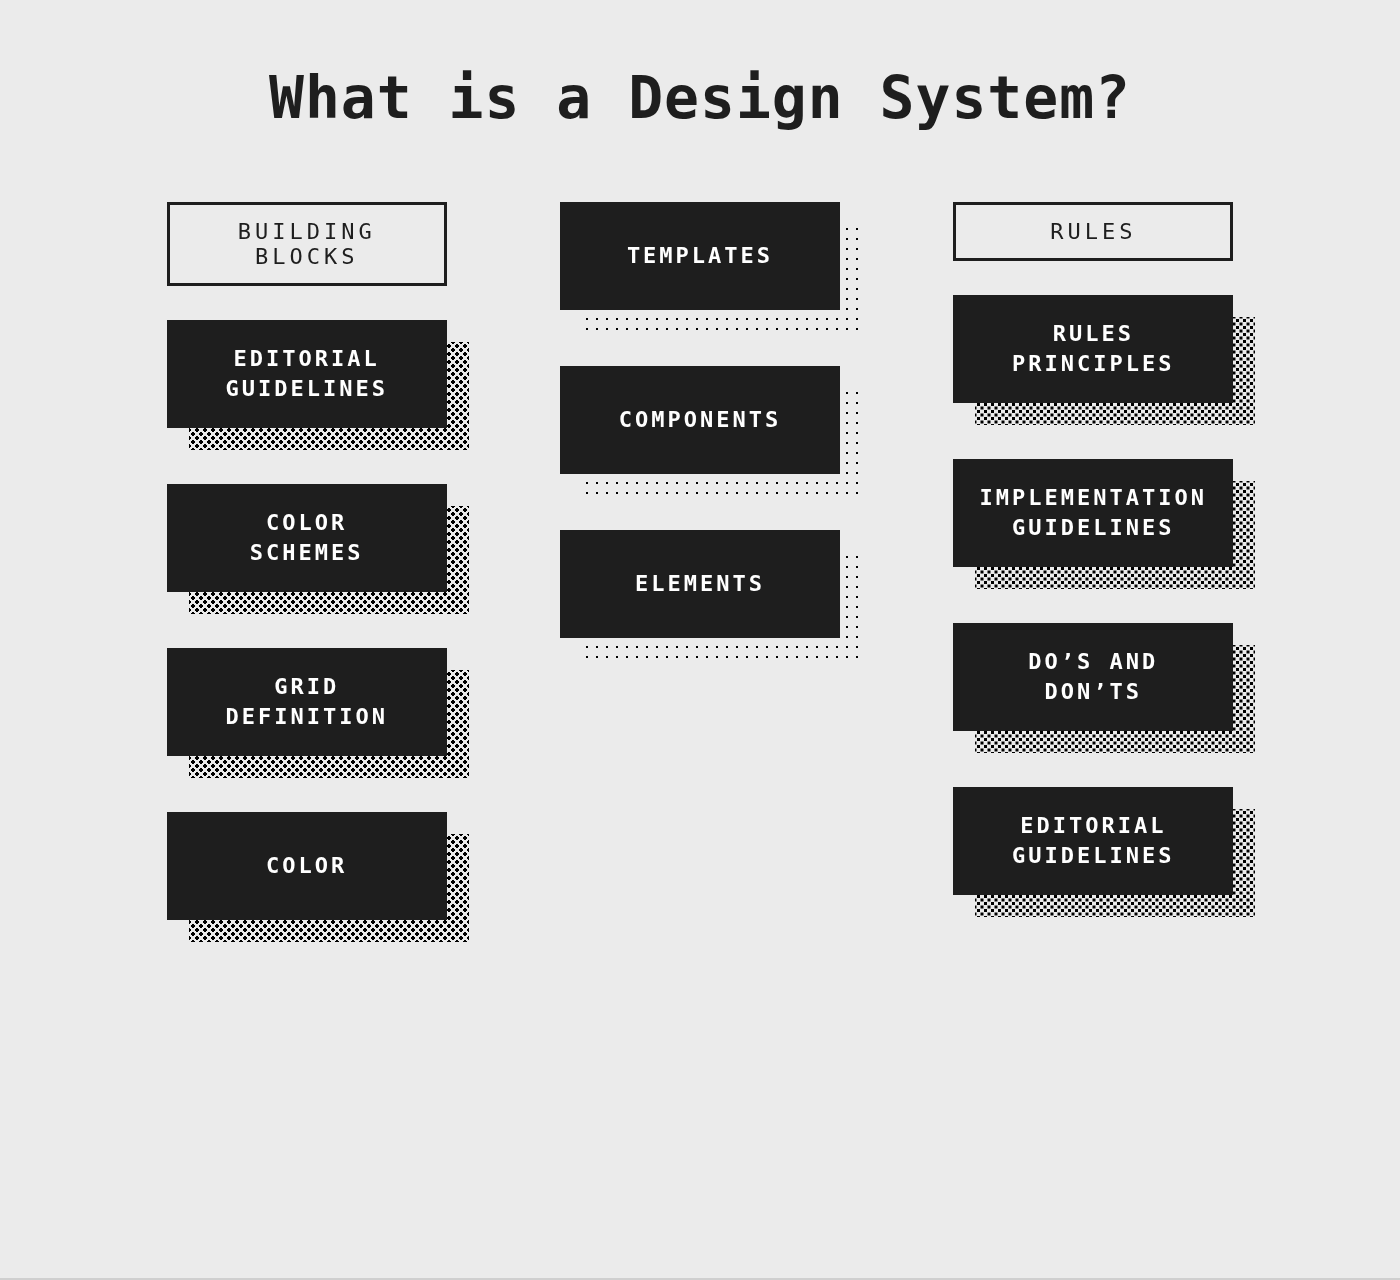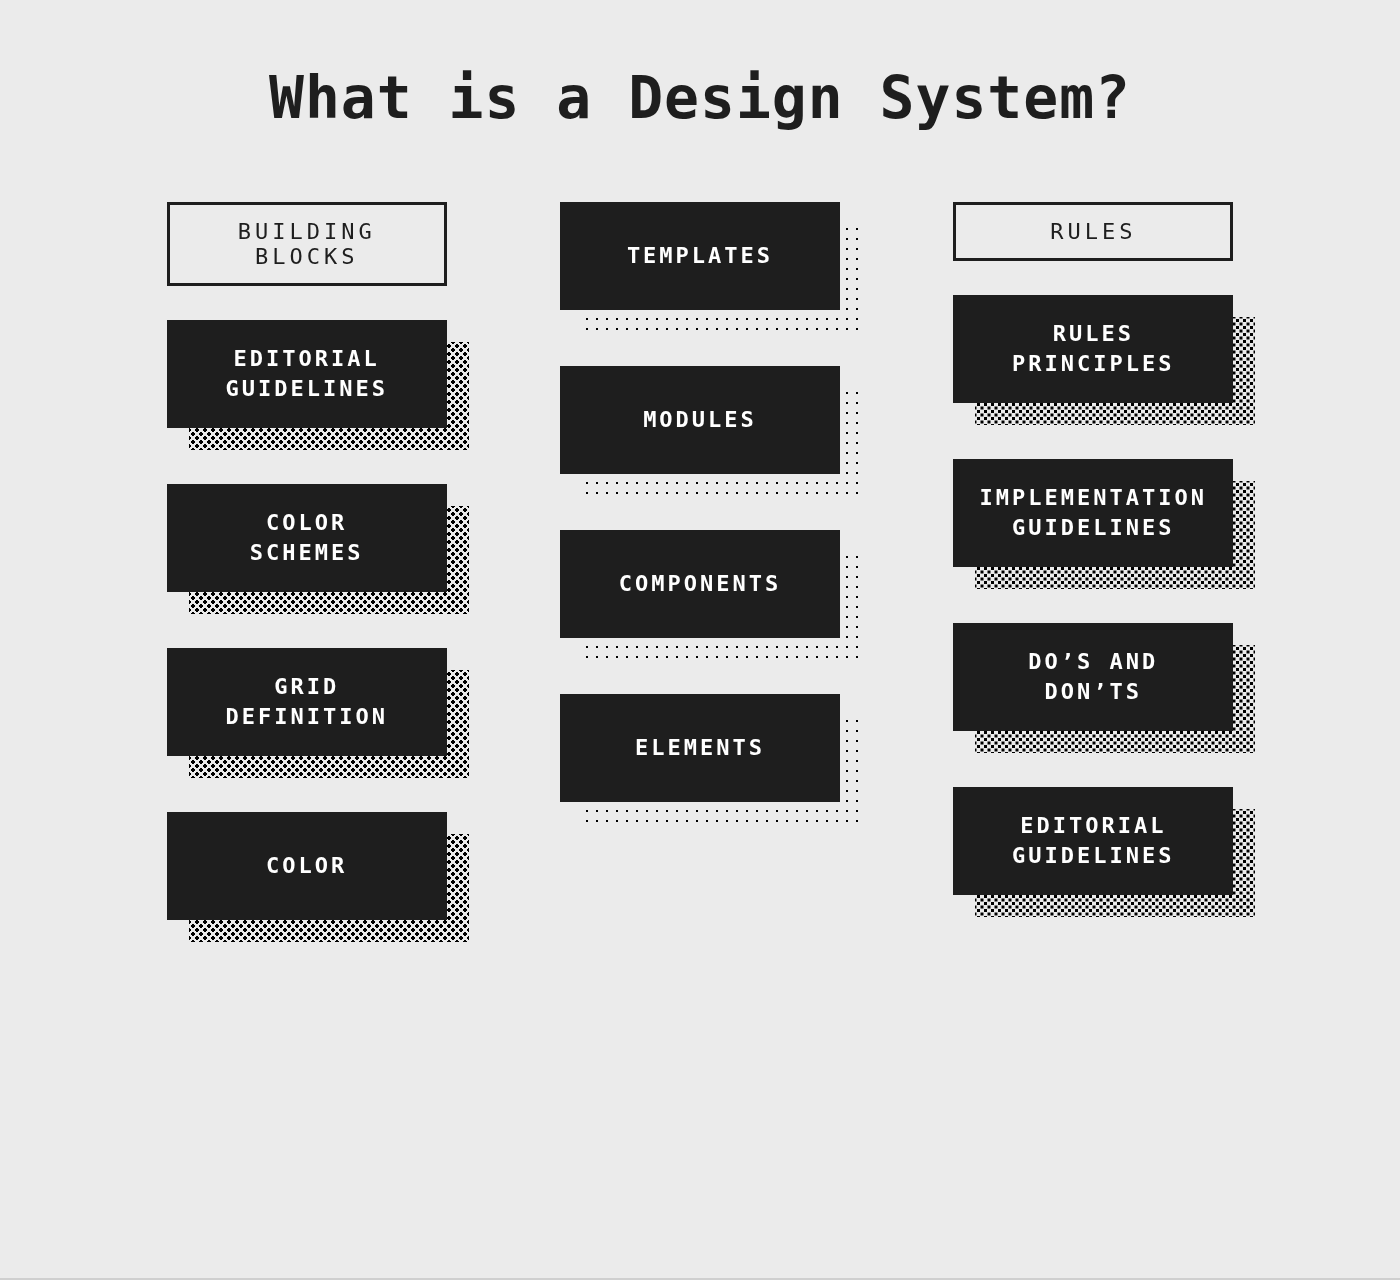--- a/index.html
+++ b/index.html
@@ -169,26 +169,20 @@
 
       <div class="tile">
         <div class="shadow halftone-b"></div>
         <div class="face">
           <span>TEMPLATES</span>
         </div>
       </div>
       <div class="tile">
         <div class="shadow halftone-b"></div>
         <div class="face">
-          <span>MODULES</span>
-        </div>
-      </div>
-      <div class="tile">
-        <div class="shadow halftone-b"></div>
-        <div class="face">
           <span>COMPONENTS</span>
         </div>
       </div>
       <div class="tile">
         <div class="shadow halftone-b"></div>
         <div class="face">
           <span>ELEMENTS</span>
         </div>
       </div>
     </div>

